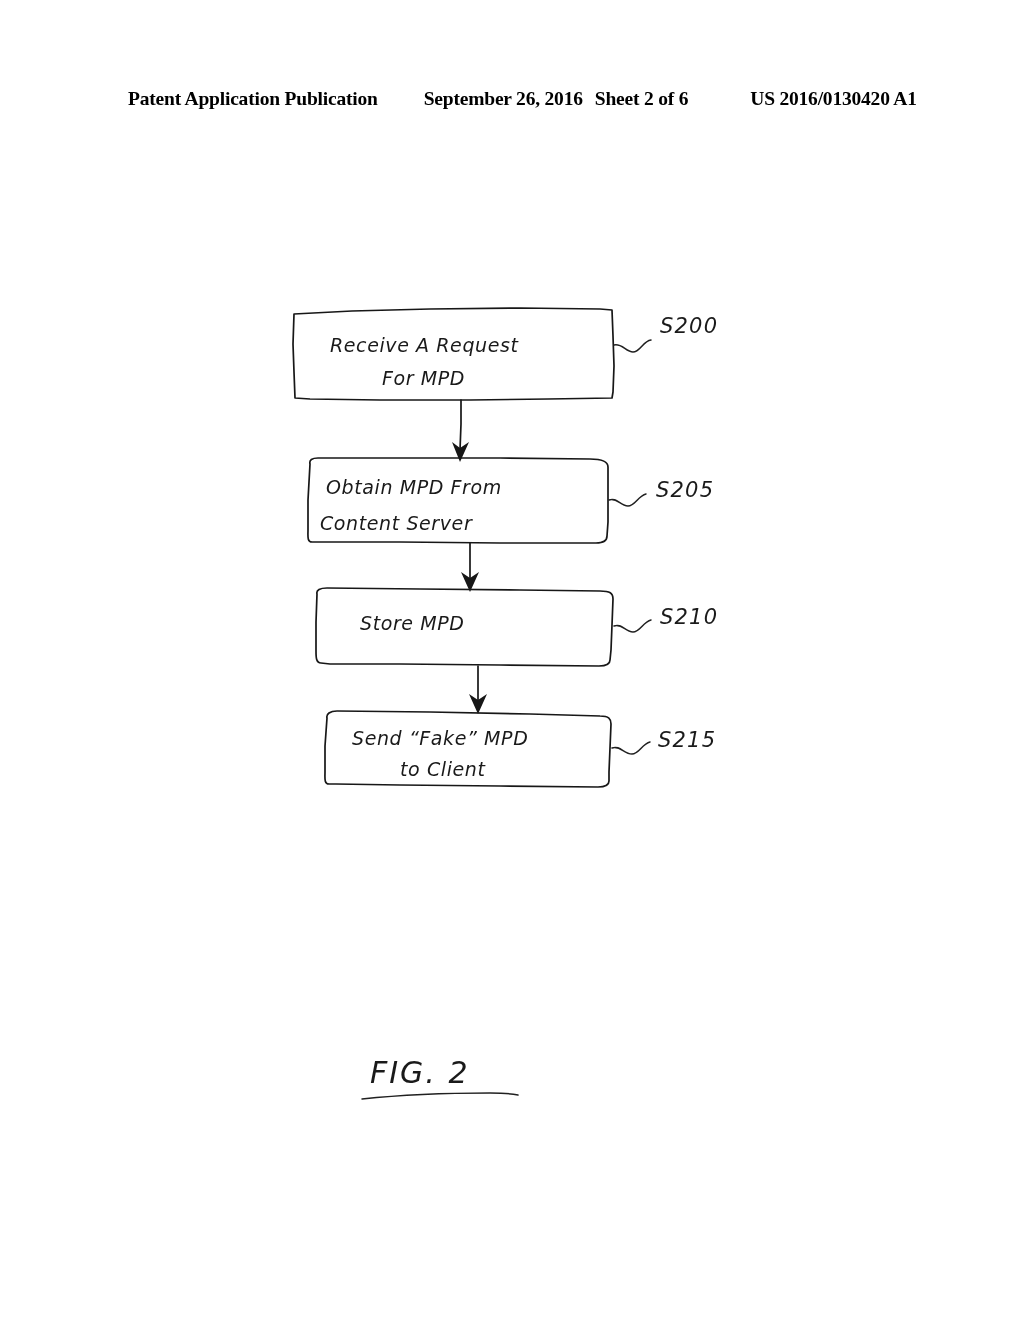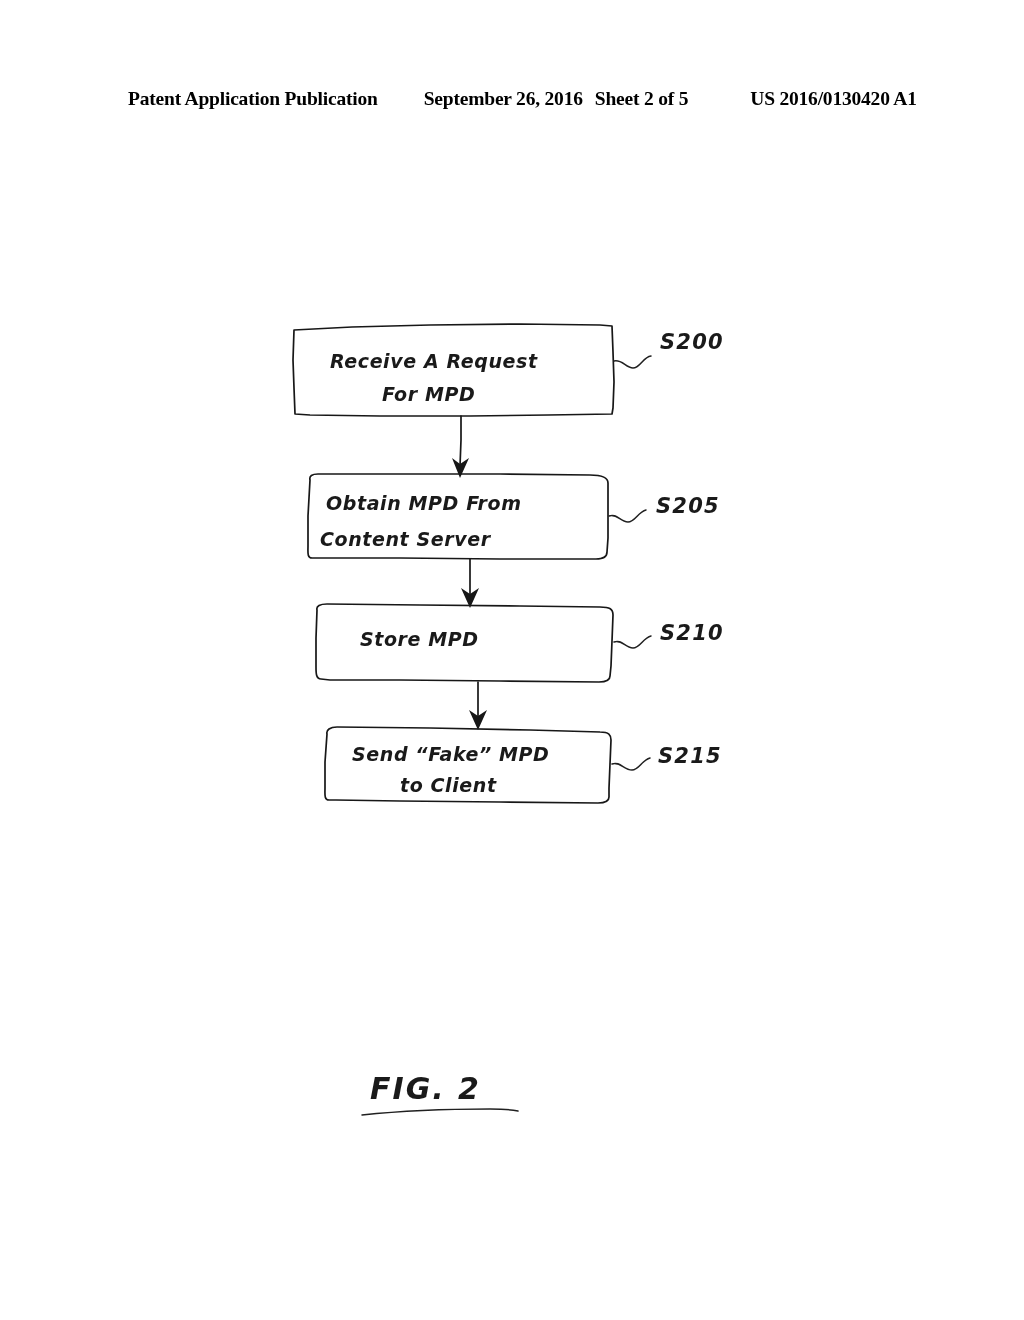--- a/index.html
+++ b/index.html
@@ -37,24 +37,23 @@
   .hdr-date    { flex: 0 0 auto; }
   .hdr-gap2    { flex: 0 0 12px; }
   .hdr-sheet   { flex: 0 0 auto; }
   .hdr-gap3    { flex: 0 0 62px; }
   .hdr-patnum  { flex: 0 0 auto; }
 
   
   .figure-canvas {
     position: absolute;
     left: 0;
-    top: 16px;
+    top: 0;
     width: 1024px;
     height: 1045px;
-    font-weight: bold;
   }
   .figure-canvas svg {
     display: block;
     width: 1024px;
     height: 1320px;
   }
 
   
   .ink {
     fill: none;
@@ -97,21 +96,21 @@
   .skew-hand { font-style: italic; }
 </style>
 </head>
 <body>
 
 <div class="page-header">
   <span class="hdr-pub">Patent Application Publication</span>
   <span class="hdr-gap1"></span>
   <span class="hdr-date">September 26, 2016</span>
   <span class="hdr-gap2"></span>
-  <span class="hdr-sheet">Sheet 2 of 5</span>
+  <span class="hdr-sheet">Sheet 2 of 6</span>
   <span class="hdr-gap3"></span>
   <span class="hdr-patnum">US 2016/0130420 A1</span>
 </div>
 
 <div class="figure-canvas">
 <svg viewBox="0 0 1024 1320" xmlns="http://www.w3.org/2000/svg">
 
   <g>
     <path class="ink" d="M294,314 L352,311 L430,309 L520,308 L600,309 L612,310
          L613,336 L614,366 L613,392 L612,398

